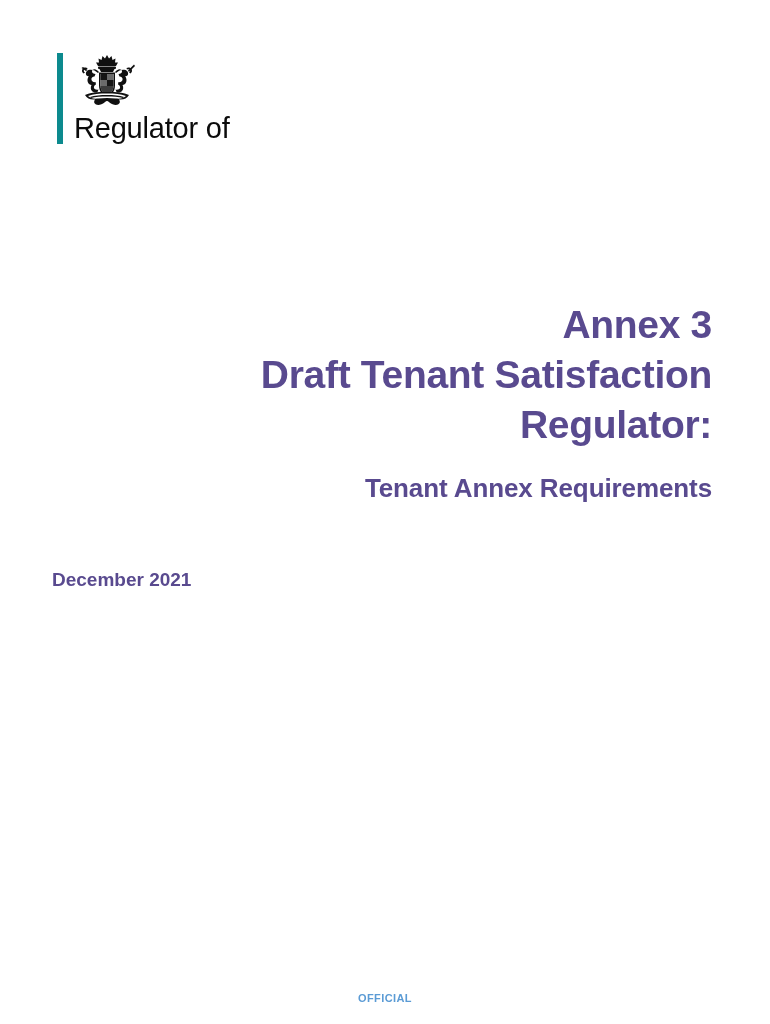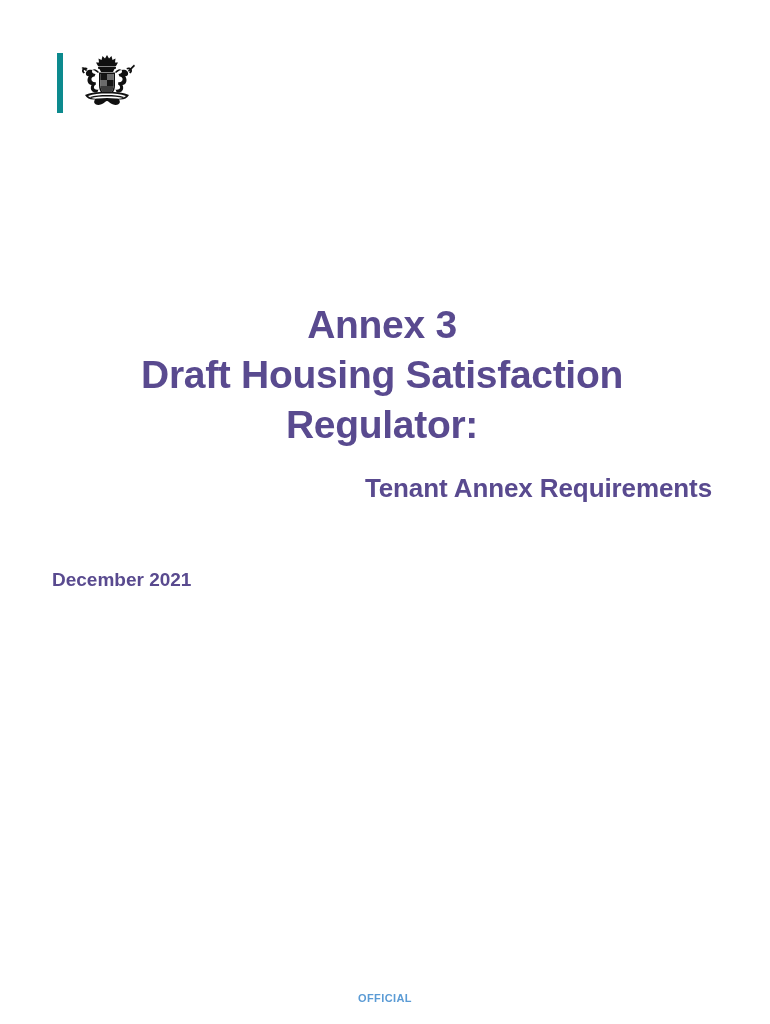--- a/index.html
+++ b/index.html
@@ -68,21 +68,21 @@
     text-align: right;
   }
   .doc-title {
     color: #594a8f;
     font-size: 39px;
     line-height: 50px;
     font-weight: bold;
     letter-spacing: -0.3px;
     margin: 0;
   }
-  .doc-title .line { display: block; text-align: center; }
+  .doc-title .line { display: block; }
 
   .doc-subtitle {
     color: #594a8f;
     font-size: 26px;
     line-height: 32px;
     font-weight: bold;
     letter-spacing: -0.1px;
     margin: 22px 0 0 0;
     text-align: right;
   }
@@ -146,28 +146,29 @@
           <circle cx="97" cy="37" r="3"></circle>
           <path d="M104 35 l12 -12 l2 3 l-12 12z"></path>
 
           <path d="M18 84 c10 -5 24 -6 44 -6 c20 0 34 1 44 6 c-4 7 -11 10 -20 9 c3 4 2 8 -2 10 c-5 2 -12 0 -17 -4 c-2 -2 -4 -3 -5 -3 c-1 0 -3 1 -5 3 c-5 4 -12 6 -17 4 c-4 -2 -5 -6 -2 -10 c-9 1 -16 -2 -20 -9z"></path>
           <path d="M24 86 c10 -4 23 -5 38 -5 c15 0 28 1 38 5 c-4 4 -11 6 -20 5 l-18 -1 l-18 1 c-9 1 -16 -1 -20 -5z" fill="#ffffff"></path>
           <path d="M28 88 c9 -3 21 -4 34 -4 c13 0 25 1 34 4 l-2 2 c-9 -3 -20 -3 -32 -3 c-12 0 -23 0 -32 3z"></path>
         </g>
       </svg>
 
       <div class="logo-wordmark">
+        <span class="line">Regulator of</span>
       </div>
     </div>
   </div>
 
   <div class="title-block">
     <h1 class="doc-title">
       <span class="line">Annex 3</span>
-      <span class="line">Draft Housing Satisfaction</span>
+      <span class="line">Draft Tenant Satisfaction</span>
       <span class="line">Regulator:</span>
     </h1>
 
     <h2 class="doc-subtitle">Tenant Annex Requirements</h2>
 
     <div class="doc-date">December 2021</div>
   </div>
 
   <div class="footer">
     <span class="footer-label">OFFICIAL</span>

